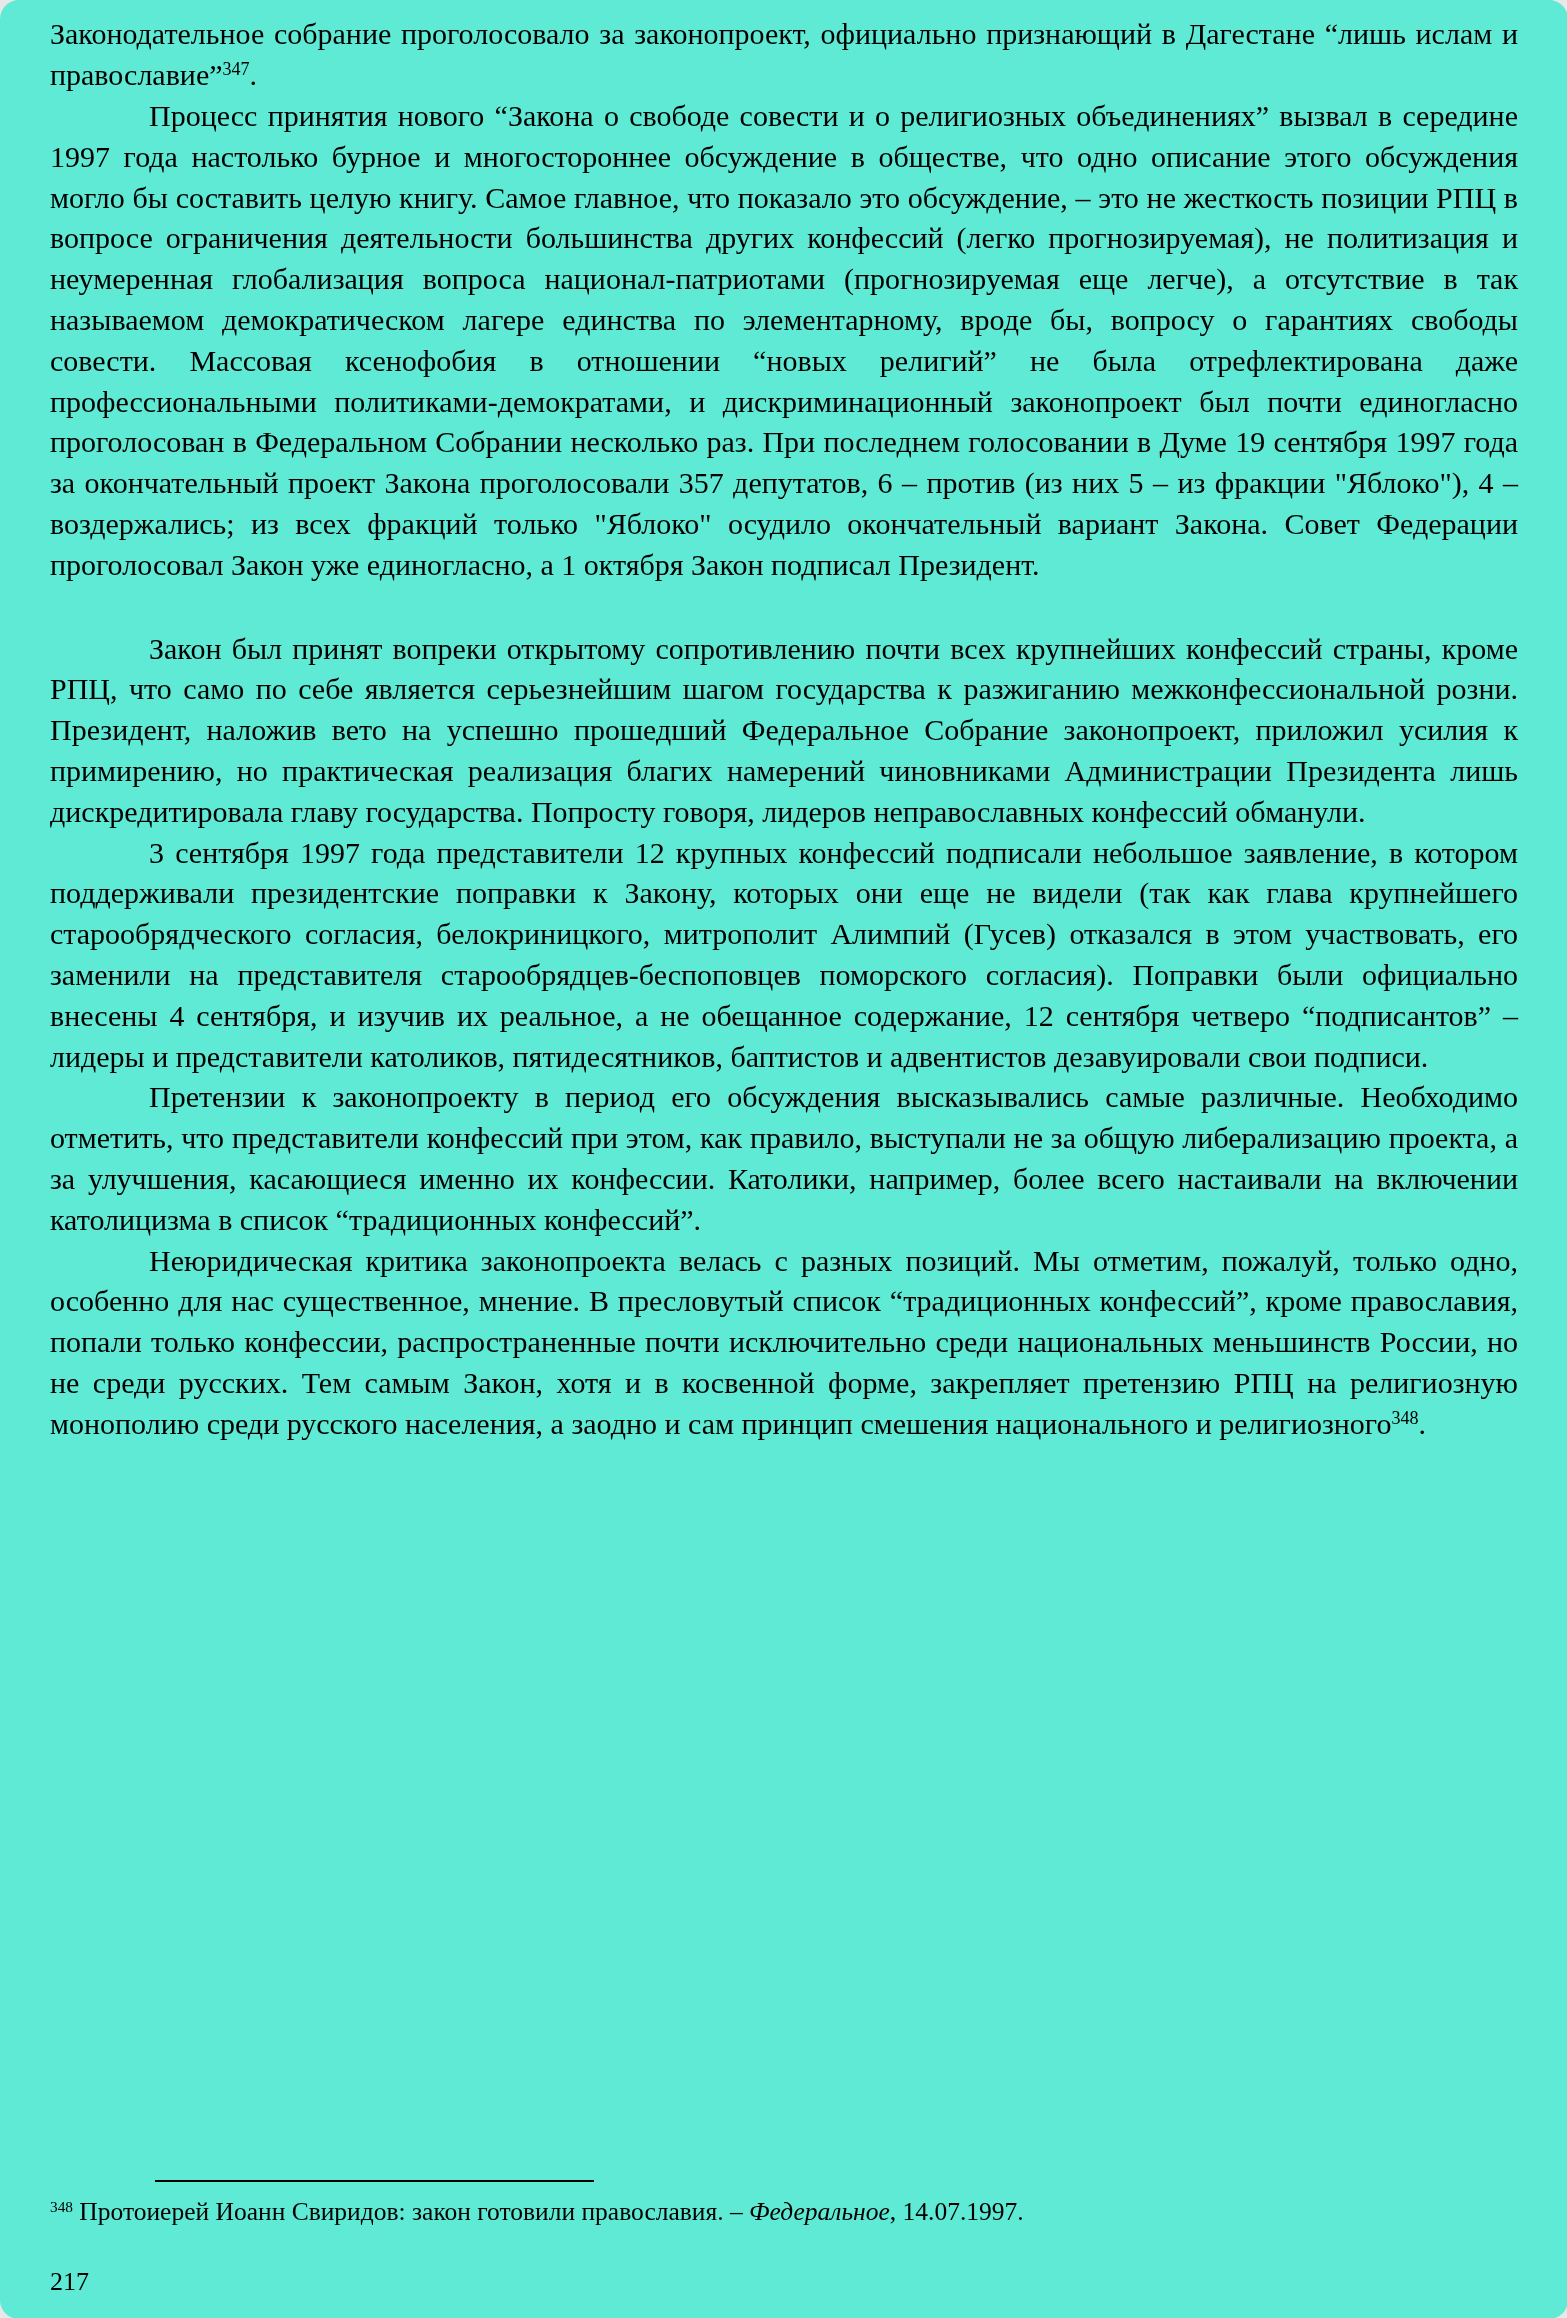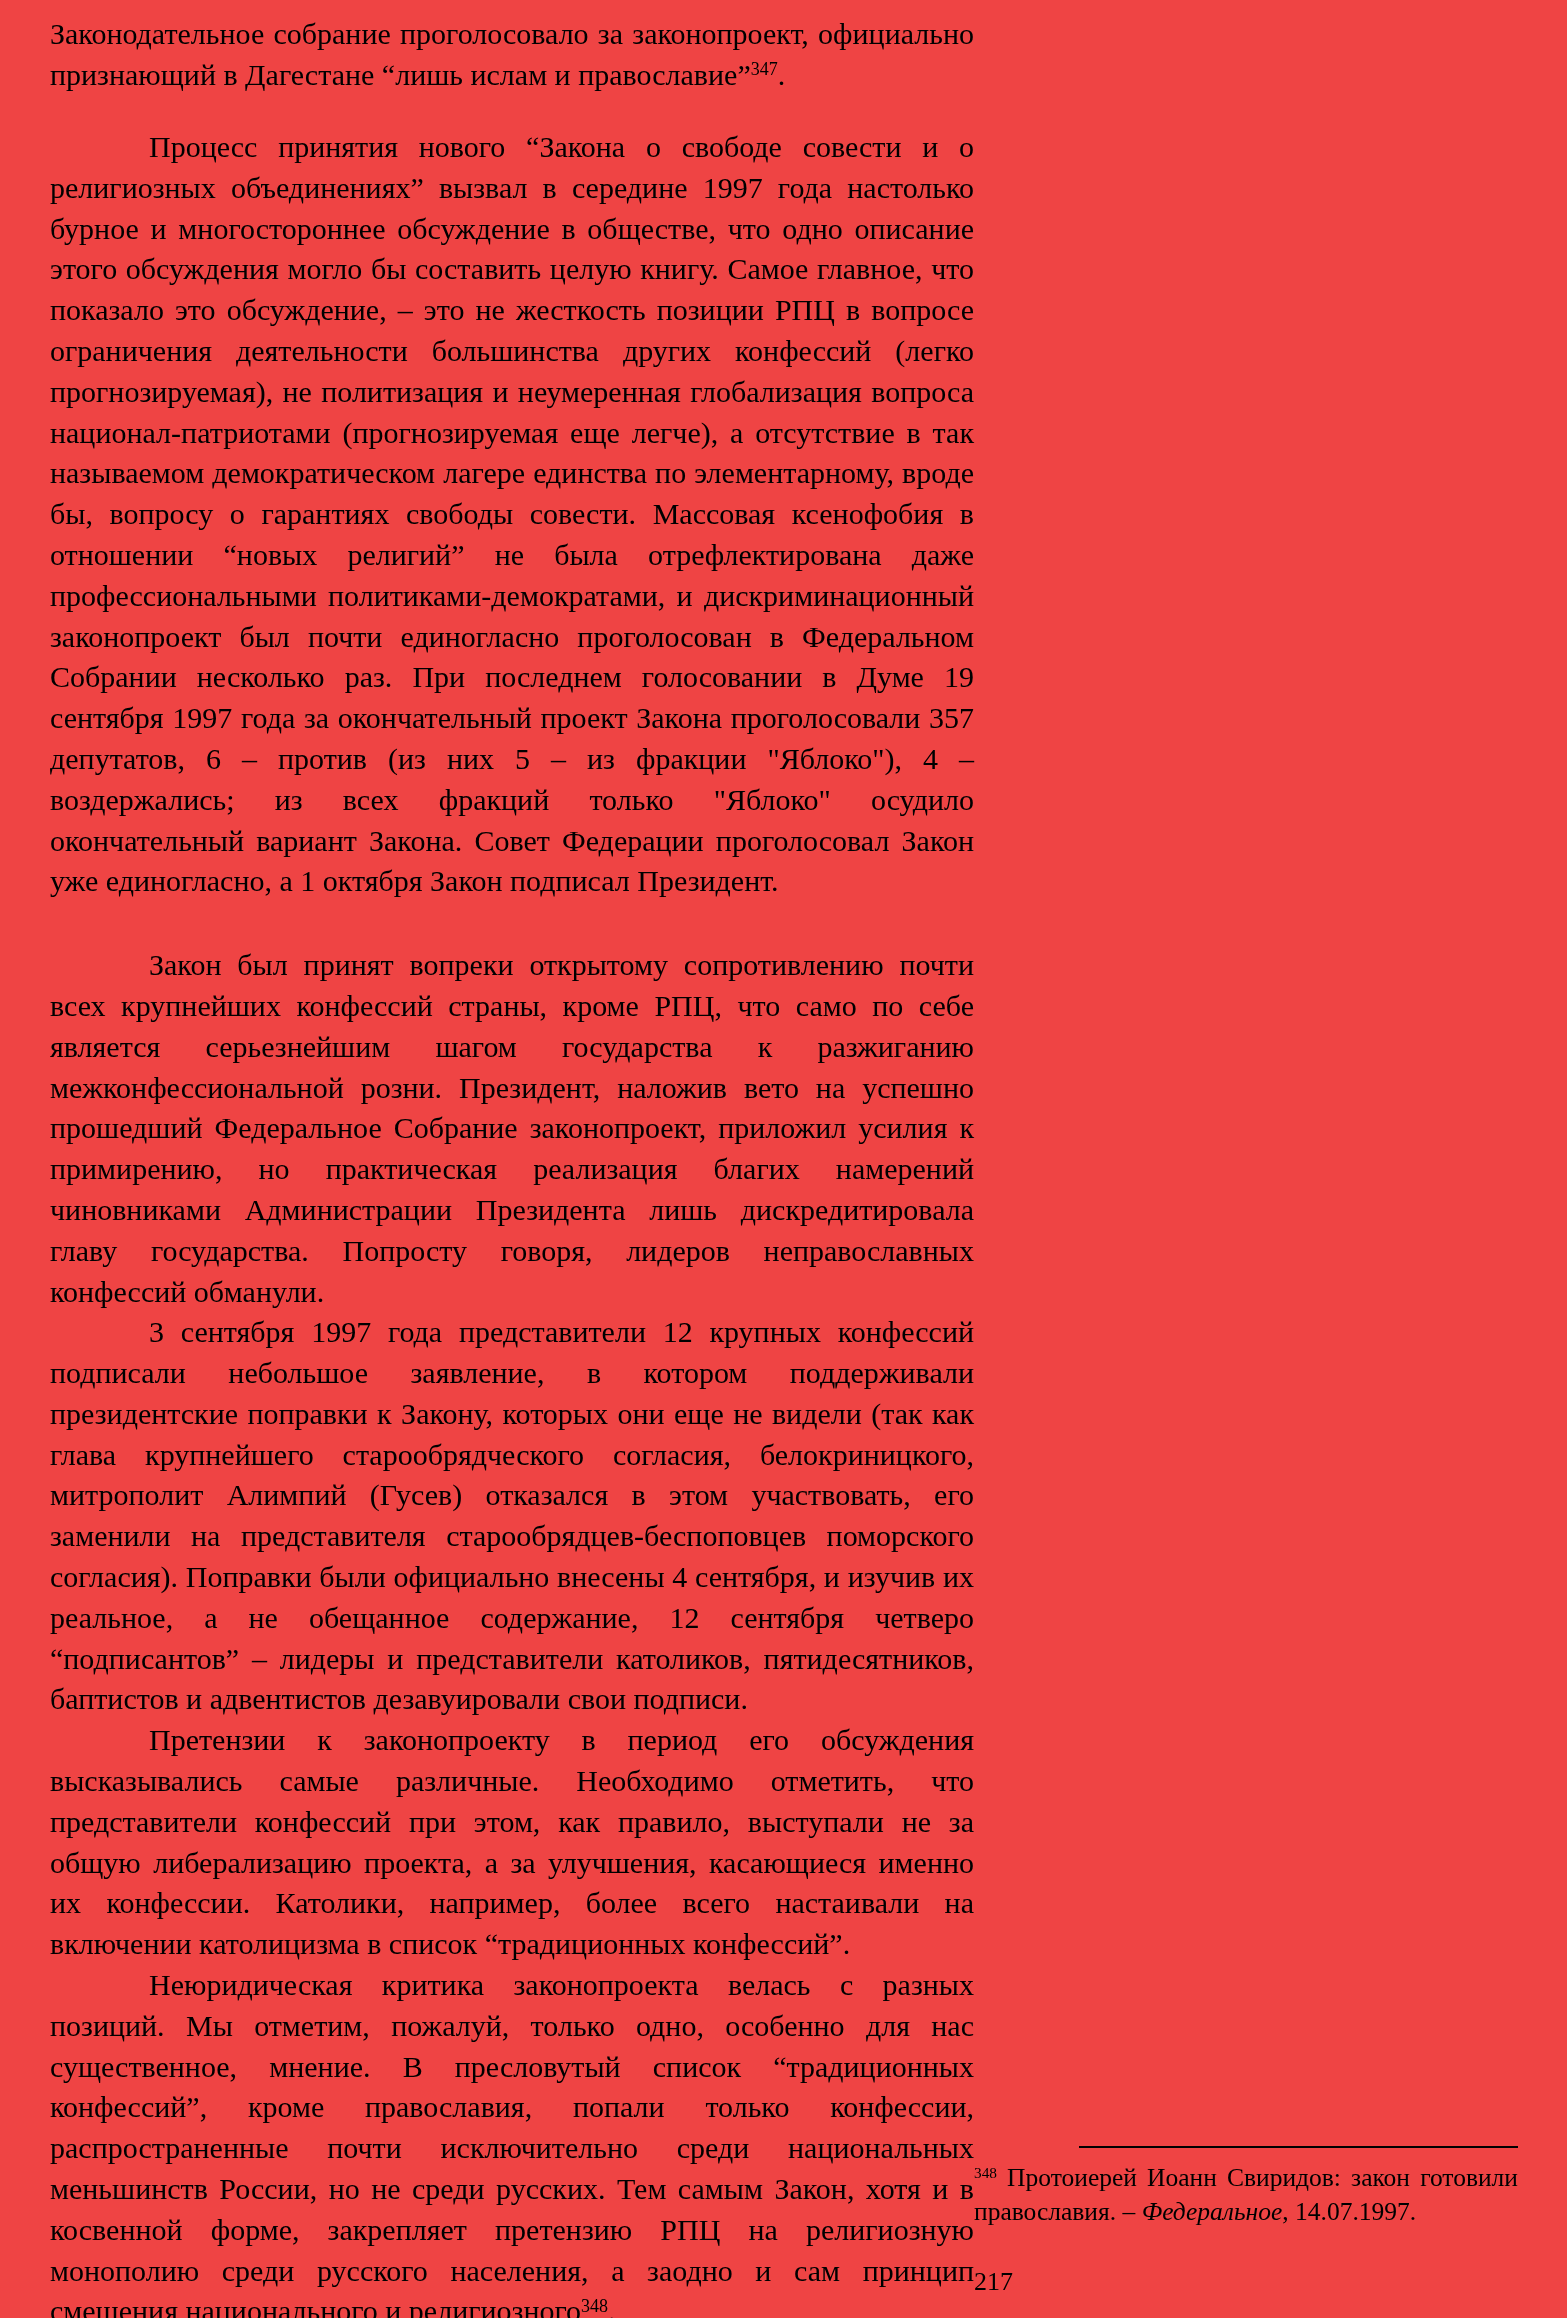--- a/index.html
+++ b/index.html
@@ -2,36 +2,37 @@
 <html lang="ru" style="font-size:10.5px"><head>
 <meta charset="utf-8">
 <style>
   * { margin: 0; padding: 0; box-sizing: border-box; }
   html, body { background: #e8e8e8; }
   .page {
     position: relative;
     width: 1568px;
     height: 2319px;
     margin: 0 auto;
-    background: #ef4444;
+    background: #5eead4;
     color: #000000;
     font-family: "Liberation Serif", "DejaVu Serif", serif;
     padding: 14.4px 50px 22px 50px;
     display: flex;
-    flex-direction: row;
+    flex-direction: column;
     overflow: hidden;
+    border-radius: 19px;
   }
   .content {
     font-size: 30px;
     line-height: 1.36;
     text-align: justify;
   }
   .para { text-indent: 99px; }
   .para.no-indent { text-indent: 0; }
-  .para.gap-small { margin-top: 31px; }
+  .para.gap-small { }
   .para.gap-large { margin-top: 43px; }
   sup.fnref {
     font-size: 0.60em;
     line-height: 0;
     position: relative;
     top: -0.55em;
     vertical-align: baseline;
   }
   .footer-block { margin-top: auto; }
   .fn-rule {

